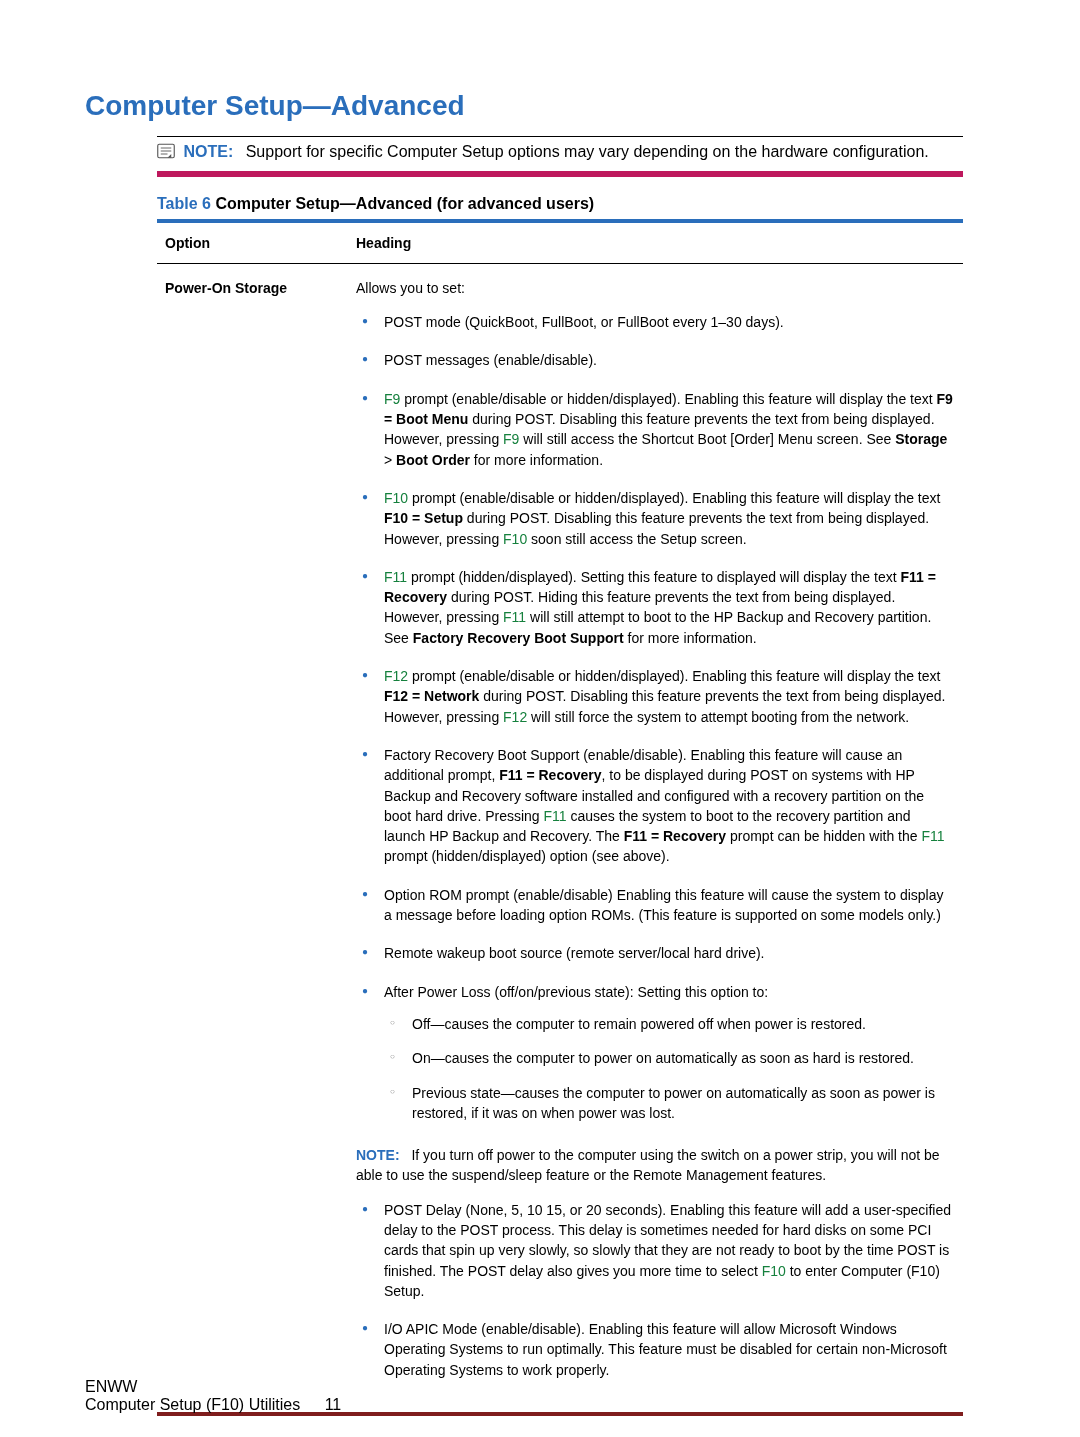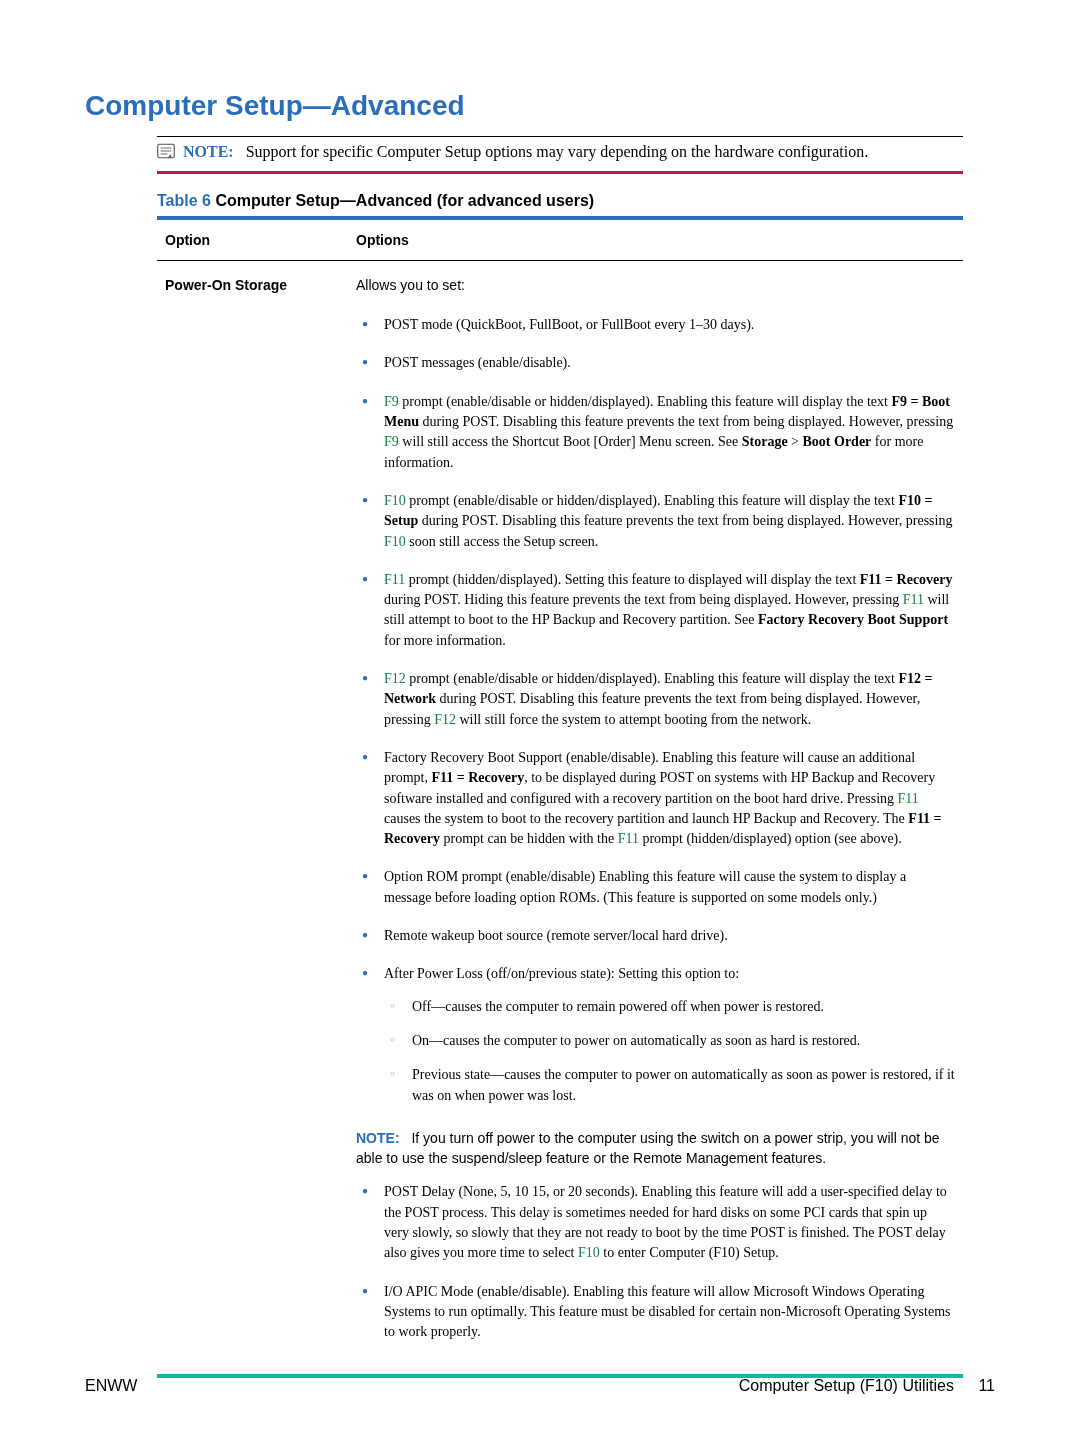--- a/index.html
+++ b/index.html
@@ -22,67 +22,65 @@
   .heading {
     color: #2a6ebb;
     font-size: 28px;
     font-weight: bold;
     margin: 0 0 6px 0;
   }
   .note-block {
     margin-left: 72px;
     padding: 4px 0 8px 0;
     border-top: 1px solid #000;
-    border-bottom: 3px solid #be185d;
+    border-bottom: 6px solid #be185d;
     margin-top: 14px;
     font-size: 16px;
     line-height: 1.35;
-    font-family: Liberation Serif, serif;
   }
   .note-icon {
     display: inline-block;
     width: 18px;
     height: 16px;
     vertical-align: top;
     margin-right: 4px;
     margin-top: 2px;
     position: relative;
   }
   .note-icon svg { width: 18px; height: 16px; }
   .note-label { color: #2a6ebb; font-weight: bold; margin-right: 8px; }
   .table-wrap { margin-left: 72px; margin-top: 18px; }
   .table-title-row { font-size: 16px; font-weight: bold; margin-bottom: 6px; }
   .table-title-prefix { color: #2a6ebb; }
   .table-title-text { color: #000; }
   .tbl {
     width: 100%;
     border-collapse: collapse;
     border-top: 4px solid #2a6ebb;
-    border-bottom: 4px solid #14b8a6;
+    border-bottom: 4px solid #7f1d1d;
     font-size: 14px;
     line-height: 1.45;
   }
   .tbl thead th {
     text-align: left;
     font-weight: bold;
     padding: 10px 8px 10px 8px;
     border-bottom: 1px solid #000;
     font-size: 14px;
   }
   .tbl thead th.col-opt { width: 175px; }
   .tbl tbody td {
     vertical-align: top;
     padding: 14px 8px 14px 8px;
   }
   .opt-name { font-weight: bold; }
   ul.bullets {
     list-style: none;
     padding: 0;
-    margin: 20px 0 0 0;
-    font-family: Liberation Serif, serif;
+    margin: 14px 0 0 0;
   }
   ul.bullets > li {
     position: relative;
     padding-left: 28px;
     margin-bottom: 18px;
   }
   ul.bullets > li::before {
     content: "●";
     color: #2a6ebb;
     font-size: 10px;
@@ -113,20 +111,21 @@
   .inline-note { margin: 22px 0 14px 0; }
   .footer {
     position: absolute;
     bottom: 42px;
     left: 85px;
     right: 85px;
     font-size: 16px;
     display: flex;
     justify-content: space-between;
     align-items: baseline;
+    flex-direction: column;
   }
   .footer .right { display: inline-block; }
   .footer .pnum { margin-left: 20px; }
 </style>
 </head>
 <body>
 
 <div class="page">
 
   <h1 class="heading">Computer Setup—Advanced</h1>
@@ -147,21 +146,21 @@
 
   <div class="table-wrap">
     <div class="table-title-row">
       <span class="table-title-prefix">Table 6</span><span class="table-title-text">  Computer Setup—Advanced (for advanced users)</span>
     </div>
 
     <table class="tbl">
       <thead>
         <tr>
           <th class="col-opt">Option</th>
-          <th>Options</th>
+          <th>Heading</th>
         </tr>
       </thead>
       <tbody>
         <tr>
           <td class="opt-name">Power-On Storage</td>
           <td>
             <span>Allows you to set:</span>
 
             <ul class="bullets">
               <li><span>POST mode (QuickBoot, FullBoot, or FullBoot every 1–30 days).</span></li>

